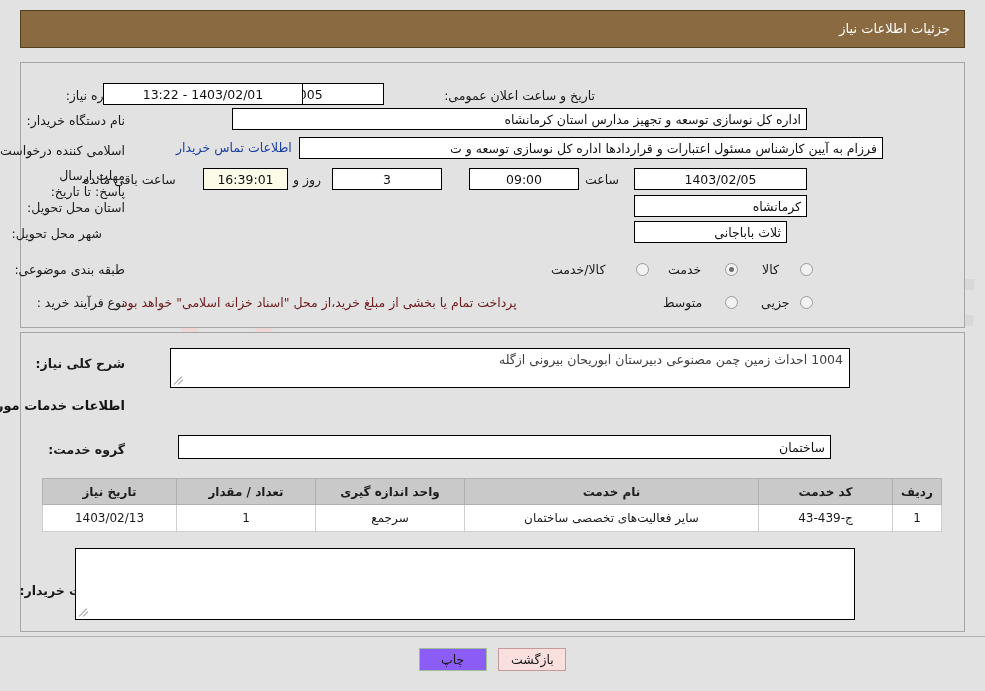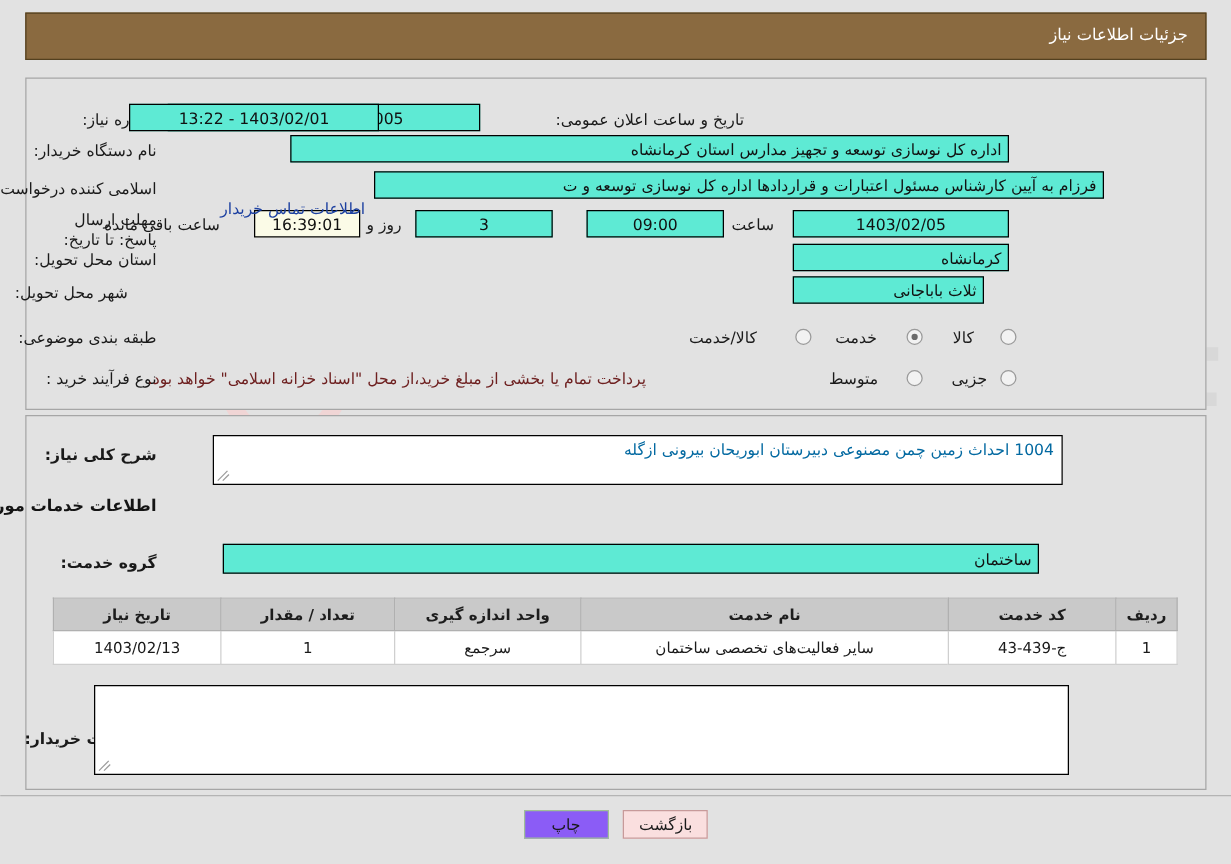--- a/index.html
+++ b/index.html
@@ -90,21 +90,21 @@
     text-align: right;
     font-size: 12.5px;
     color: #1a1a1a;
     white-space: nowrap;
     z-index: 12;
   }
   .fld {
     position: absolute;
     box-sizing: border-box;
     border: 1px solid #000000;
-    background: #5eead4;
+    background: #ffffff;
     font-family: "DejaVu Sans", "Liberation Sans", sans-serif;
     font-size: 12.5px;
     color: #111111;
     padding: 2px 5px 0 5px;
     height: 22px;
     line-height: 18px;
     overflow: hidden;
     white-space: nowrap;
     text-align: right;
     z-index: 12;
@@ -156,21 +156,21 @@
     background: #6b6b6b;
   }
 
   
   .txtarea {
     position: absolute;
     box-sizing: border-box;
     border: 1px solid #000000;
     background: #ffffff;
     font-size: 12.5px;
-    color: #0369a1;
+    color: #404040;
     padding: 3px 6px 0 6px;
     text-align: right;
     overflow: hidden;
     z-index: 12;
   }
   .resize-grip {
     position: absolute;
     left: 3px;
     bottom: 2px;
     width: 12px; height: 12px;
@@ -282,21 +282,21 @@
 
 <div class="lbl" style="right:390px; top:88px;">تاریخ و ساعت اعلان عمومی:</div>
 
 <div class="fld center" style="left:103px; top:83px; width:200px;">1403/02/01 - 13:22</div>
 
 <div class="lbl" style="right:860px; top:113px;">نام دستگاه خریدار:</div>
 <div class="fld" style="left:232px; top:108px; width:575px;">اداره کل نوسازی  توسعه و تجهیز مدارس استان کرمانشاه</div>
 
 <div class="lbl" style="right:860px; top:143px;">اسلامی کننده درخواست:</div>
 <div class="fld" style="left:299px; top:137px; width:584px;padding-left:20px;">فرزام به آیین کارشناس مسئول اعتبارات و قراردادها اداره کل نوسازی  توسعه و ت</div>
-<a class="blue-link" style="left:176px; top:140px;margin-top:19px;">اطلاعات تماس خریدار</a>
+<a class="blue-link" style="left:176px; top:140px;">اطلاعات تماس خریدار</a>
 
 <div class="lbl" style="right:860px; top:168px; width:95px; text-align:right; line-height:16px; white-space:normal;">مهلت ارسال پاسخ: تا تاریخ:</div>
 <div class="fld center" style="left:634px; top:168px; width:173px;">1403/02/05</div>
 <div class="plain" style="left:585px; top:172px;">ساعت</div>
 <div class="fld center" style="left:469px; top:168px; width:110px;">09:00</div>
 <div class="fld center" style="left:332px; top:168px; width:110px;">3</div>
 <div class="plain" style="left:293px; top:172px;">روز و</div>
 <div class="fld center cream" style="left:203px; top:168px; width:85px;">16:39:01</div>
 <div class="plain" style="left:83px; top:172px;">ساعت باقی مانده</div>
 

